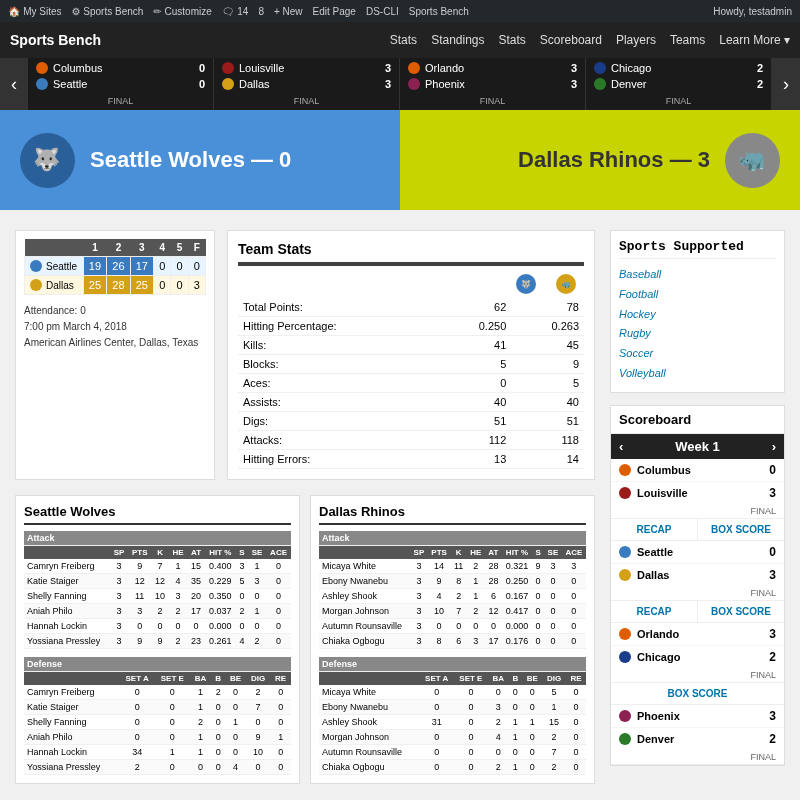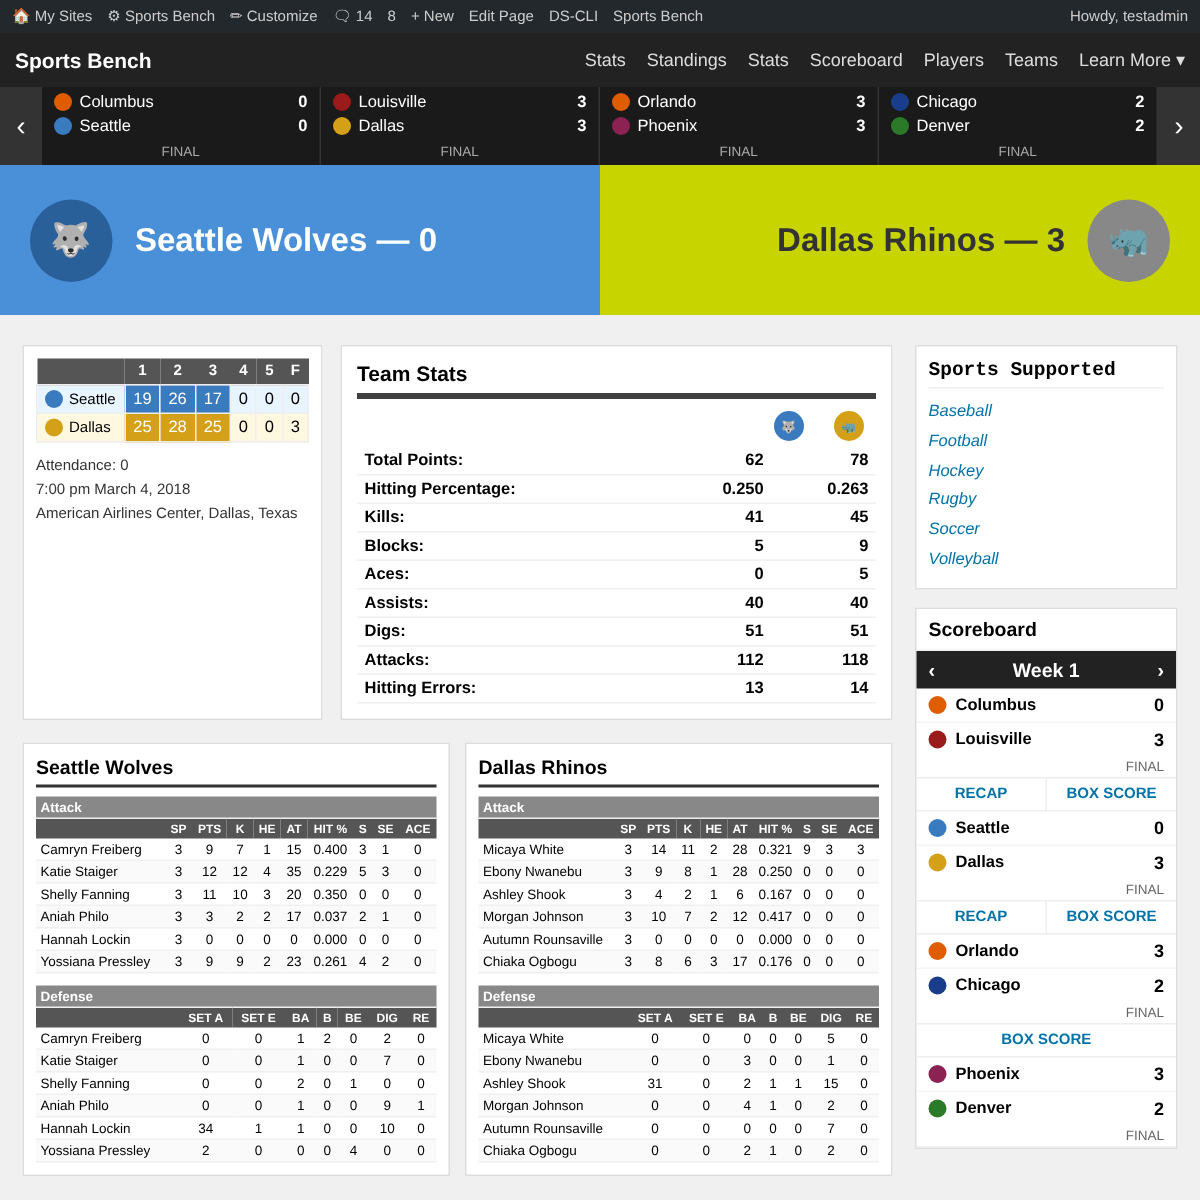--- a/index.html
+++ b/index.html
@@ -187,21 +187,20 @@
     .team-stats-box h3 {
       font-size: 14px;
       margin-bottom: 8px;
       border-bottom: 4px solid #404040;
       padding-bottom: 5px;
     }
     .stats-table {
       width: 100%;
       border-collapse: collapse;
       font-size: 11px;
-      font-weight: bold;
     }
     .stats-table td {
       padding: 3px 5px;
       border-bottom: 1px solid #f0f0f0;
     }
     .stats-table td:last-child, .stats-table td:nth-child(2) {
       text-align: right;
     }
 
     

